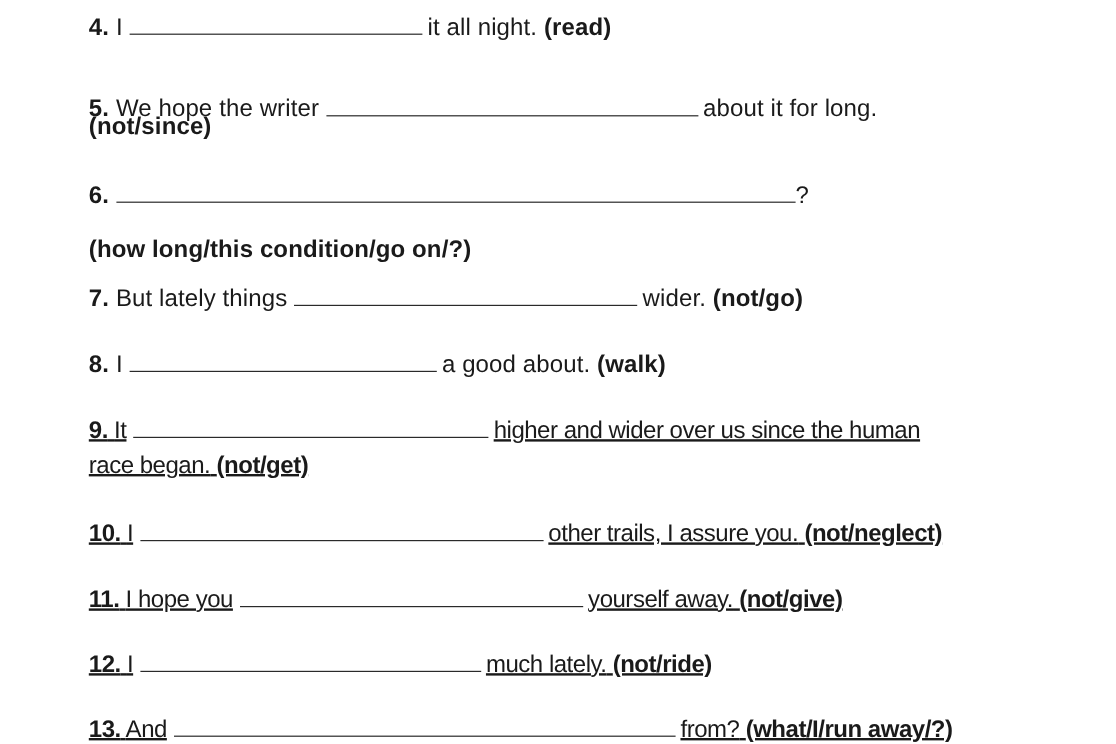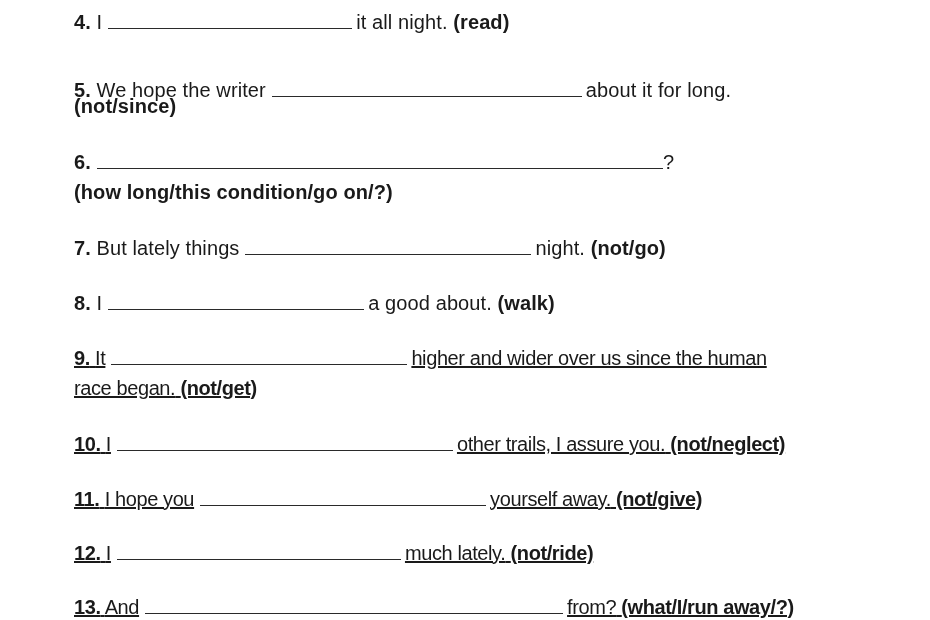--- a/index.html
+++ b/index.html
@@ -31,27 +31,27 @@
   <span class="num">5.</span>
   <span>We hope the writer</span><span class="blank" style="width:310px"></span><span>about it for long.</span>
 </div>
 <div class="line" style="top:94px">
   <span class="hint">(not/since)</span>
 </div>
 
 <div class="line" style="top:148px">
   <span class="num">6.</span><span class="blank" style="width:566px"></span><span style="margin-left:-4px">?</span>
 </div>
-<div class="line" style="top:180px">
+<div class="line" style="top:196px">
   <span class="hint">(how long/this condition/go on/?)</span>
 </div>
 
 <div class="line" style="top:234px">
   <span class="num">7.</span>
-  <span>But lately things</span><span class="blank" style="width:286px"></span><span>night.</span>
+  <span>But lately things</span><span class="blank" style="width:286px"></span><span>wider.</span>
   <span class="hint">(not/go)</span>
 </div>
 
 <div class="line" style="top:289px">
   <span class="num">8.</span>
   <span>I</span><span class="blank" style="width:256px"></span><span>a good about.</span>
   <span class="hint">(walk)</span>
 </div>
 
 <div class="cond">

